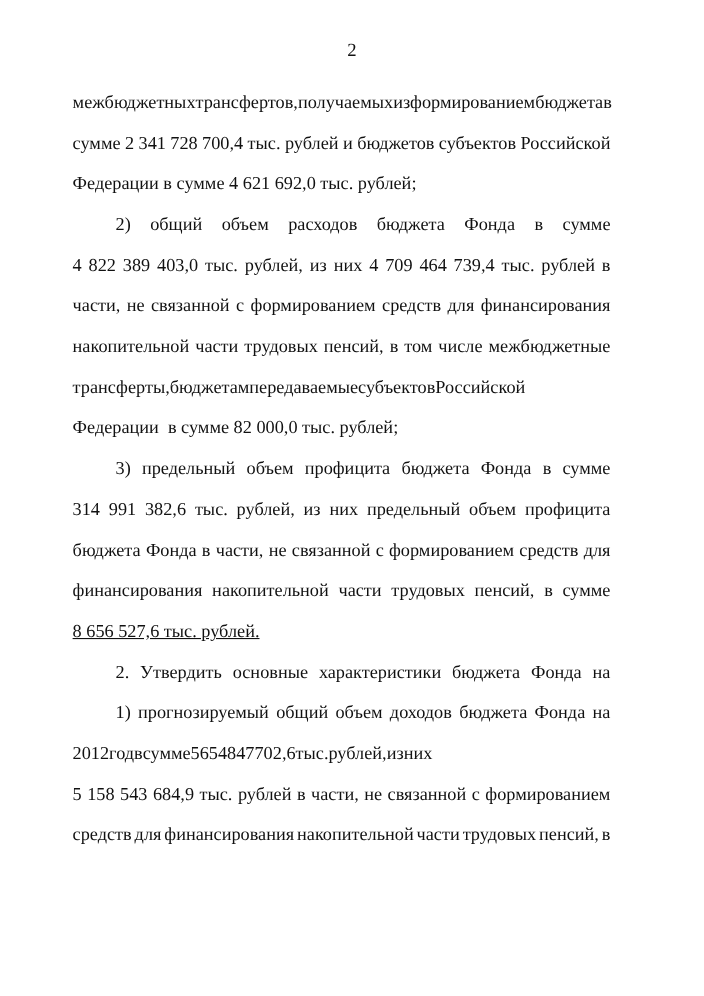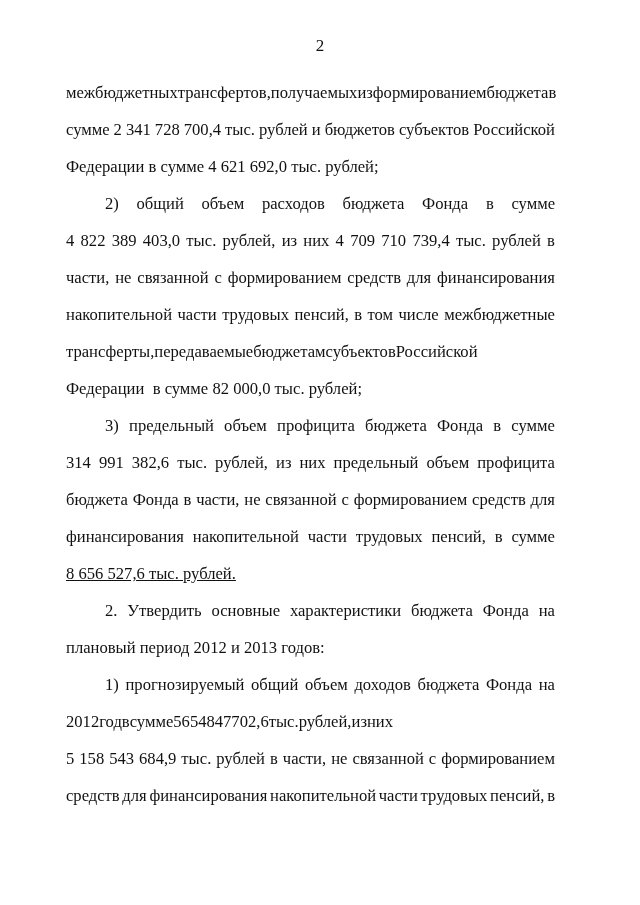--- a/index.html
+++ b/index.html
@@ -99,21 +99,21 @@
         <span>4</span>
         <span>822</span>
         <span>389</span>
         <span>403,0</span>
         <span>тыс.</span>
         <span>рублей,</span>
         <span>из</span>
         <span>них</span>
         <span>4</span>
         <span>709</span>
-        <span>710</span>
+        <span>464</span>
         <span>739,4</span>
         <span>тыс.</span>
         <span>рублей</span>
         <span>в</span>
       </span>
     <span class="line" style="display: flex; justify-content: space-between;">
         <span>части,</span>
         <span>не</span>
         <span>связанной</span>
         <span>с</span>
@@ -127,22 +127,22 @@
         <span>части</span>
         <span>трудовых</span>
         <span>пенсий,</span>
         <span>в</span>
         <span>том</span>
         <span>числе</span>
         <span>межбюджетные</span>
       </span>
     <span class="line" style="display: flex; justify-content: flex-start;">
         <span>трансферты,</span>
+        <span>бюджетам</span>
         <span>передаваемые</span>
-        <span>бюджетам</span>
         <span>субъектов</span>
         <span>Российской</span>
       </span>
     <span class="line last" style="white-space: pre;">Федерации  в сумме 82 000,0 тыс. рублей;</span>
   </div>
 
   <div class="para">
     <span class="line indent" style="display: flex; justify-content: space-between;">
         <span>3)</span>
         <span>предельный</span>
@@ -192,21 +192,20 @@
   <div class="para">
     <span class="line indent" style="display: flex; justify-content: space-between;">
         <span>2.</span>
         <span>Утвердить</span>
         <span>основные</span>
         <span>характеристики</span>
         <span>бюджета</span>
         <span>Фонда</span>
         <span>на</span>
       </span>
-    <span class="line last" style="white-space: pre;">плановый период 2012 и 2013 годов:</span>
   </div>
 
   <div class="para">
     <span class="line indent" style="display: flex; justify-content: space-between;">
         <span>1)</span>
         <span>прогнозируемый</span>
         <span>общий</span>
         <span>объем</span>
         <span>доходов</span>
         <span>бюджета</span>

